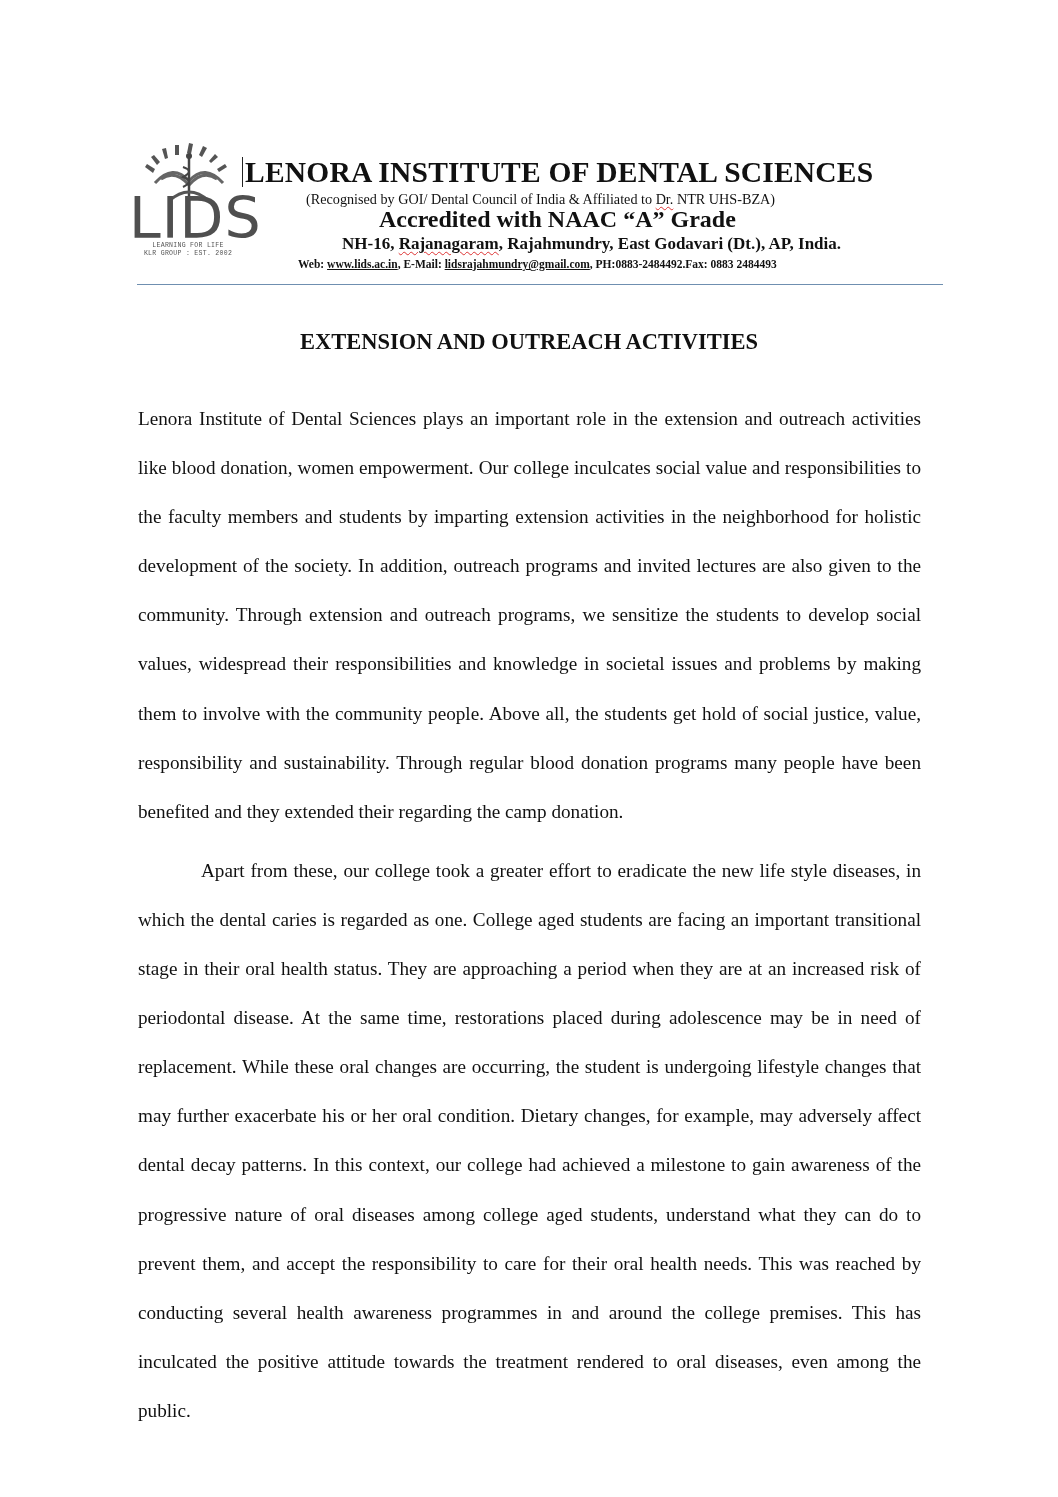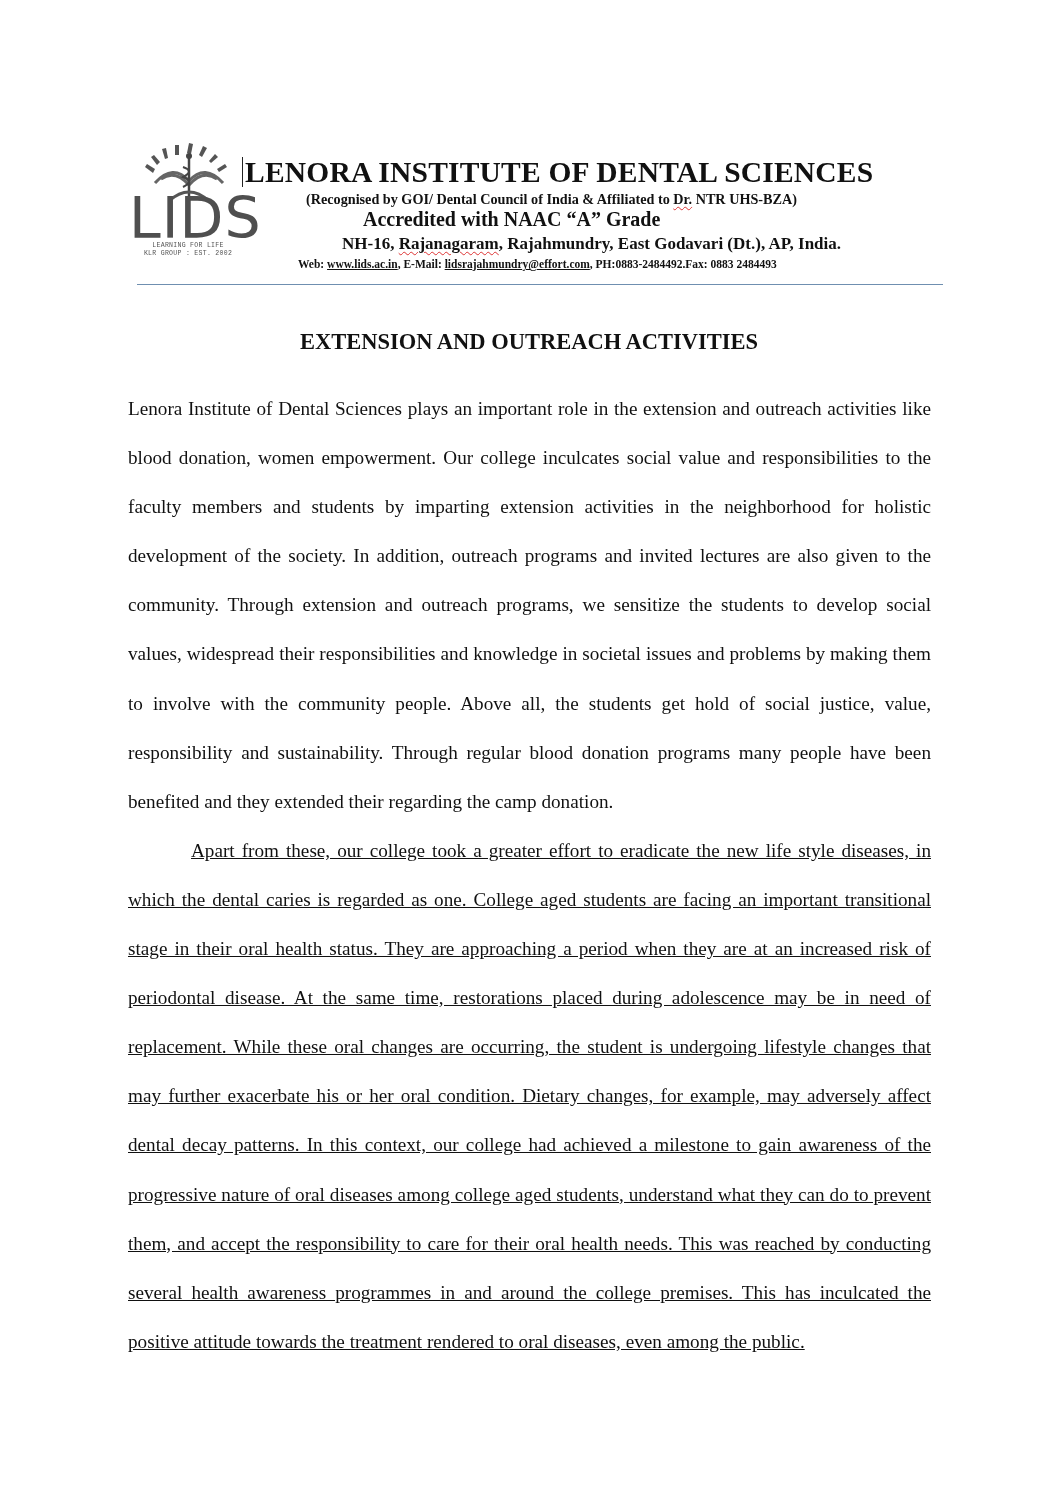--- a/index.html
+++ b/index.html
@@ -10,36 +10,36 @@
   .lids-text { position: absolute; left: 129px; top: 196px; width: 118px; text-align: center;
                font-family: "DejaVu Sans", sans-serif; font-size: 57px; letter-spacing: 1px;
                color: #4f4f4f; font-weight: normal; line-height: 45px; }
   .tagline { position: absolute; left: 140px; top: 242px; width: 96px; text-align: center;
              font-family: Liberation Mono, monospace; font-size: 6.5px; color: #555; line-height: 8px; letter-spacing: .3px; }
   .cursor-bar { position: absolute; left: 242px; top: 157px; width: 1px; height: 30px; background: #222; }
   .inst-name { position: absolute; left: 245px; top: 154px; width: 660px;
                font-family: Liberation Serif, serif; font-weight: bold; font-size: 29.5px;
                letter-spacing: .2px; white-space: nowrap; line-height: 36px; }
   .recognised { position: absolute; left: 306px; top: 190px; white-space: nowrap;
-                font-weight: bold; font-size: 14.2px; line-height: 18px; }
+                font-weight: normal; font-size: 14.2px; line-height: 18px; }
   .squiggle { text-decoration: underline wavy #d33; text-decoration-thickness: 1px; text-underline-offset: 2px; }
-  .naac { position: absolute; left: 363px; top: 206px; white-space: nowrap;
-          font-weight: bold; font-size: 20px; line-height: 26px; }
+  .naac { position: absolute; left: 379px; top: 206px; white-space: nowrap;
+          font-weight: bold; font-size: 24px; line-height: 26px; }
   .address { position: absolute; left: 342px; top: 234px; white-space: nowrap;
              font-weight: bold; font-size: 17px; line-height: 20px; }
   .contact { position: absolute; left: 298px; top: 256px; white-space: nowrap;
              font-weight: bold; font-size: 11.5px; line-height: 16px; }
   .contact a { color: #111; text-decoration: underline; }
   .divider { position: absolute; left: 137px; top: 284px; width: 806px; height: 1px; background: #6f8fb0; }
   .doc-title { position: absolute; left: 0; top: 327px; width: 1058px; text-align: center;
                font-weight: bold; font-size: 22.5px; line-height: 30px; }
   .body-text { position: absolute; left: 128px; top: 384px; width: 803px;
                font-size: 19.2px; line-height: 49.1px; text-align: justify; }
-  .body-text p { margin: 0; }
-  .body-text p.indent { text-indent: 63px; text-decoration: underline; }
+  .body-text p { margin: 10px; }
+  .body-text p.indent { text-indent: 63px; }
 </style>
 </head>
 <body>
 
 <div>
   <div class="logo">
     <svg width="112" height="60" viewBox="0 0 112 60">
       <g fill="#555">
         <path d="M20 30 l-8 -6 l2 -3 l8 5z"></path>
         <path d="M24 22 l-6 -8 l3 -2 l6 7z"></path>
@@ -68,21 +68,21 @@
 
   <div class="cursor-bar"></div>
   <div class="inst-name">LENORA INSTITUTE OF DENTAL SCIENCES</div>
 
   <div class="recognised"><span>(Recognised by GOI/ Dental Council of India &amp; Affiliated to </span><span class="squiggle">Dr.</span><span> NTR UHS-BZA)</span></div>
 
   <div class="naac">Accredited with NAAC “A” Grade</div>
 
   <div class="address"><span>NH-16, </span><span class="squiggle">Rajanagaram</span><span>, Rajahmundry, East Godavari (Dt.), AP, India.</span></div>
 
-  <div class="contact"><span>Web: </span><a>www.lids.ac.in</a><span>, E-Mail: </span><a>lidsrajahmundry@effort.com</a><span>, PH:0883-2484492.Fax: 0883 2484493</span></div>
+  <div class="contact"><span>Web: </span><a>www.lids.ac.in</a><span>, E-Mail: </span><a>lidsrajahmundry@gmail.com</a><span>, PH:0883-2484492.Fax: 0883 2484493</span></div>
 
   <div class="divider"></div>
 </div>
 
 <div class="doc-title">EXTENSION AND OUTREACH ACTIVITIES</div>
 
 <div class="body-text">
   <p>Lenora Institute of Dental Sciences plays an important role  in the extension and outreach activities like blood donation, women empowerment. Our college inculcates social value and responsibilities to the faculty members and students by imparting extension activities in the neighborhood for holistic development of the society. In addition, outreach programs and invited lectures are also given to the community. Through extension and outreach programs, we sensitize the students to develop social values, widespread their responsibilities and knowledge in societal issues and problems by making them to involve with the community people. Above all, the students get hold of social justice, value, responsibility and sustainability. Through regular blood donation programs many people have been benefited and they extended their regarding the camp donation.</p>
   <p class="indent">Apart from these, our college took a greater effort to eradicate the new life style diseases, in which the dental caries is regarded as one. College aged students are facing an important transitional stage in their oral health status. They are approaching a period when they are at an increased risk of periodontal disease. At the same time, restorations placed during adolescence may be in need of replacement. While these oral changes are occurring, the student is undergoing lifestyle changes that may further exacerbate his or her oral condition. Dietary changes, for example, may adversely affect dental decay patterns. In this context, our college had achieved a milestone to gain awareness of the progressive nature of oral diseases among college aged students, understand what they can do to prevent them, and accept the responsibility to care for their oral health needs. This was reached by conducting several health awareness programmes in and around the college premises. This has inculcated the positive attitude towards the treatment rendered to oral diseases, even among the public.</p>
 </div>

